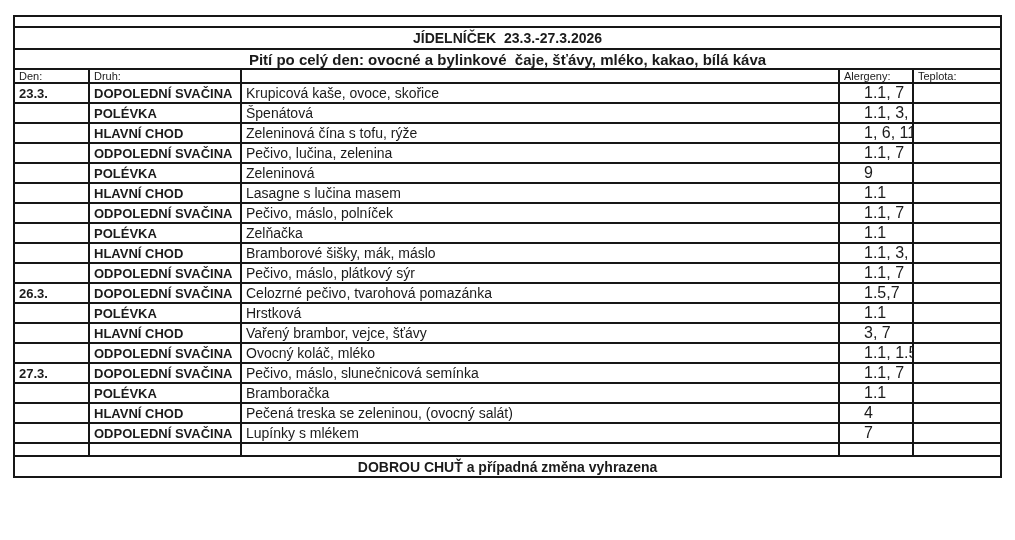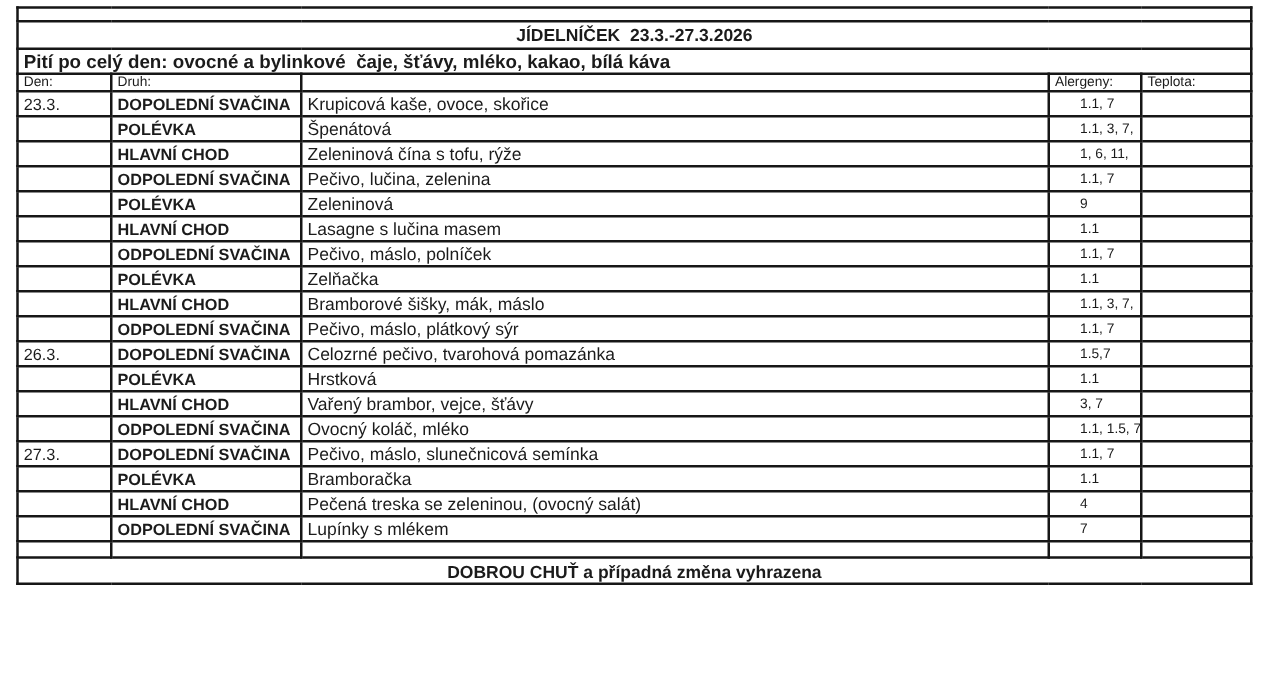--- a/index.html
+++ b/index.html
@@ -8,21 +8,21 @@
     background: #ffffff;
     width: 1015px;
     height: 540px;
     font-family: "Liberation Sans", sans-serif;
     color: #1b1b1b;
     overflow: hidden;
   }
   .sheet {
     position: absolute;
     left: 13px;
-    top: 5px;
+    top: 15px;
     width: 785px;
   }
   table.menu {
     border-collapse: collapse;
     table-layout: fixed;
     width: 987px;
   }
   table.menu td {
     border: 2px solid #161616;
     padding: 0 4px;
@@ -33,36 +33,37 @@
   tr.spacer-row td { height: 9px; padding: 0; }
   tr.title-row td {
     height: 20px;
     text-align: center;
     font-weight: bold;
     font-size: 14px;
     white-space: pre;
   }
   tr.subtitle-row td {
     height: 18px;
+    text-align: center;
     font-weight: bold;
     font-size: 15px;
     white-space: pre;
   }
   tr.colheader-row td {
     height: 11px;
     font-size: 11px;
     font-weight: normal;
     vertical-align: top;
     line-height: 12px;
   }
   tr.data-row td { height: 18px; }
-  tr.data-row td.col-den  { font-weight: normal; font-size: 13px; }
+  tr.data-row td.col-den  { font-weight: bold; font-size: 13px; }
   tr.data-row td.col-druh { font-weight: bold; font-size: 13px; margin-top: 26px; }
   tr.data-row td.col-jidlo { font-size: 14px; }
-  tr.data-row td.col-alergeny { font-size: 11px; padding-left: 24px; }
+  tr.data-row td.col-alergeny { font-size: 16px; padding-left: 24px; }
   tr.data-row td.col-teplota { font-size: 13px; }
   tr.data-row.empty-row td { height: 11px; }
   tr.footer-row td {
     height: 19px;
     text-align: center;
     font-weight: bold;
     font-size: 14px;
   }
 </style>
 </head>

